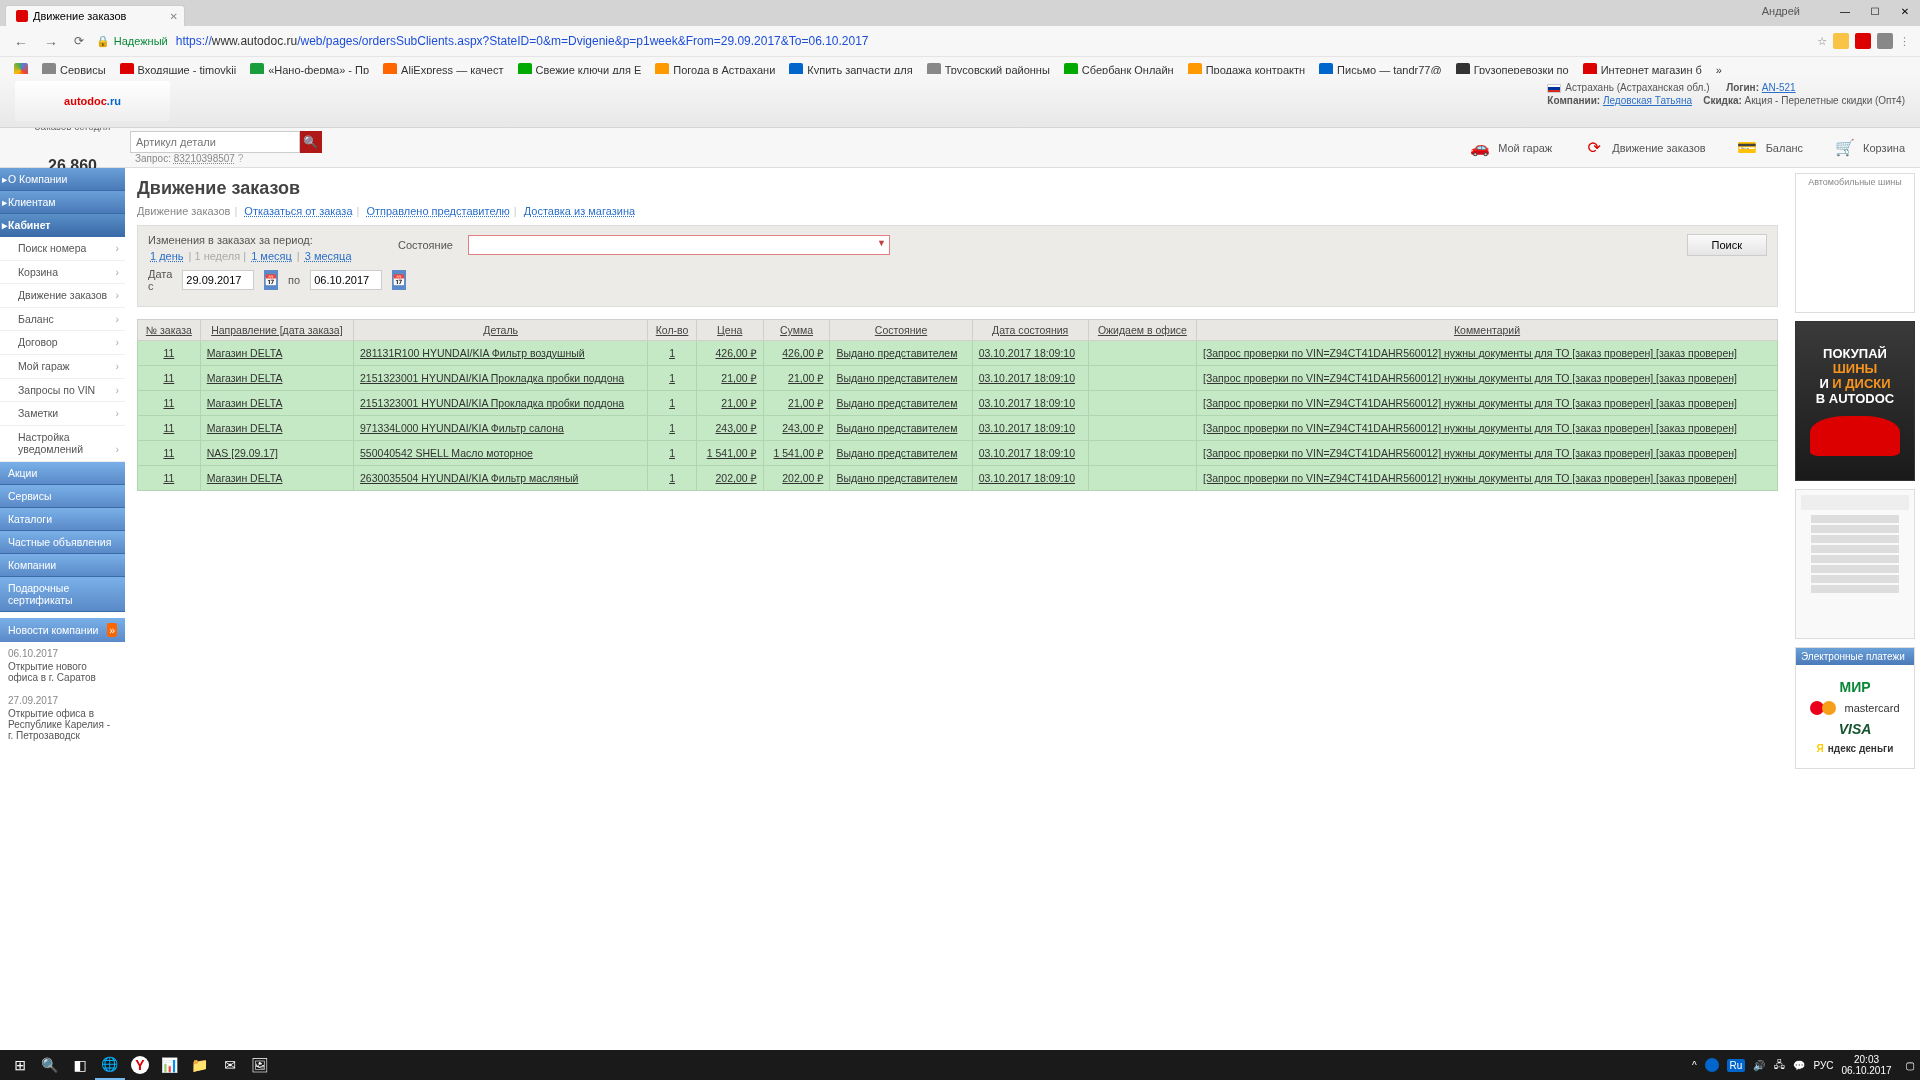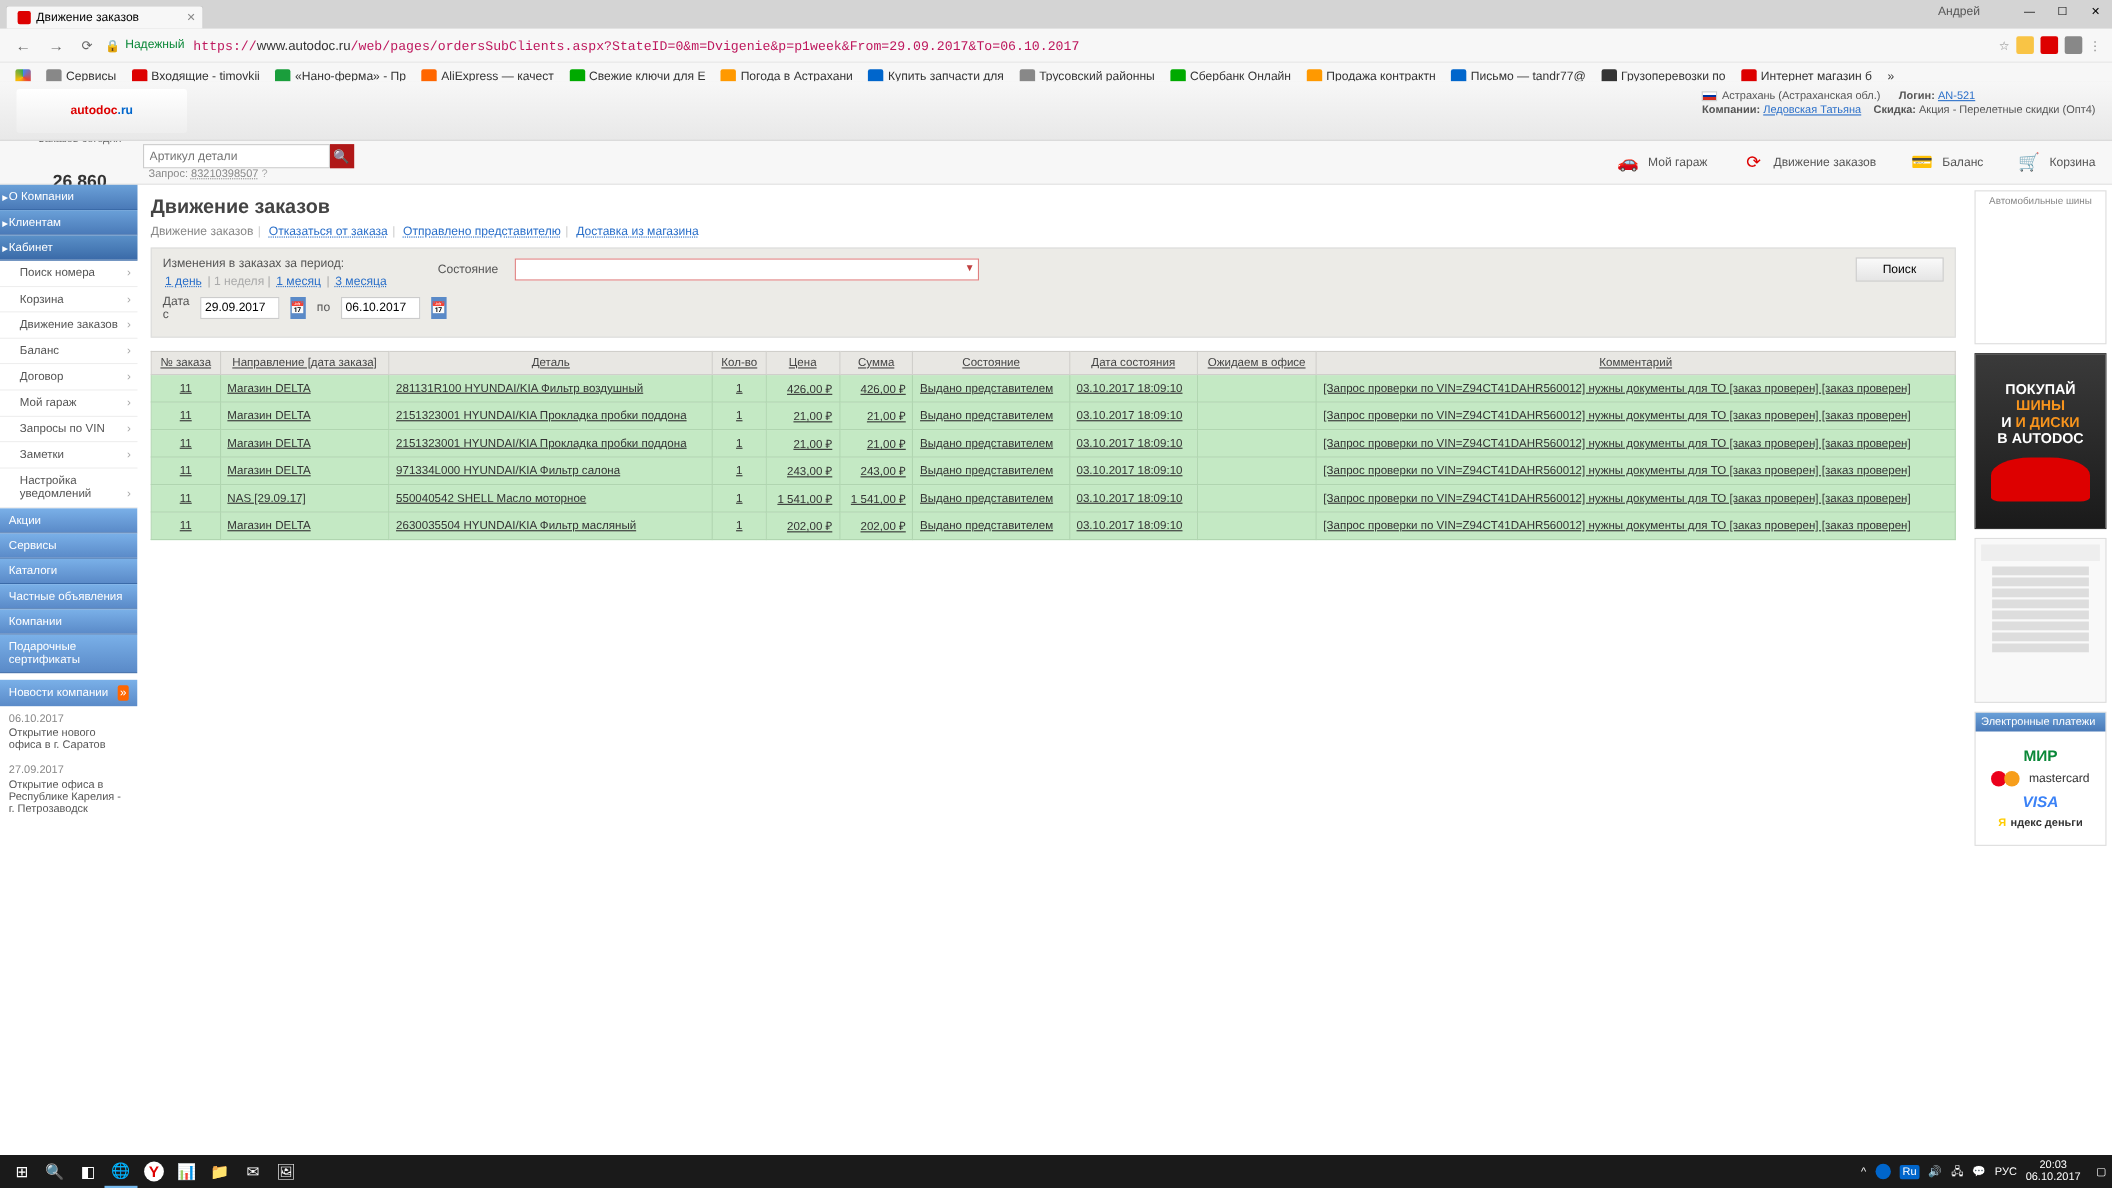--- a/index.html
+++ b/index.html
@@ -12,21 +12,21 @@
 .tab-close { position: absolute; right: 6px; font-size: 10px; color: #888; }
 .favicon { width: 12px; height: 12px; background: #d00; border-radius: 2px; }
 .win-controls { position: absolute; right: 0; top: 0; display: flex; }
 .win-btn { width: 30px; height: 22px; display: flex; align-items: center; justify-content: center; font-size: 10px; }
 .user-name { position: absolute; right: 120px; top: 5px; font-size: 11px; color: #555; }
 .addr-bar { height: 30px; display: flex; align-items: center; padding: 0 10px; gap: 8px; }
 .nav-btn { font-size: 14px; color: #666; padding: 0 4px; }
 .reload-btn { font-size: 12px; color: #666; padding: 0 4px; }
 .secure { color: #0a8838; font-size: 11px; display: flex; align-items: center; gap: 4px; }
 .url-text { color: #333; font-size: 12px; flex: 1; }
-.url-text .gray { color: #be185d; font-family: Liberation Mono, monospace; }
+.url-text .gray { color: #1d4ed8; }
 .ext-icons { display: flex; gap: 6px; align-items: center; }
 .ext-icon { width: 16px; height: 16px; border-radius: 2px; }
 .bookmark-bar { height: 26px; display: flex; align-items: center; padding: 0 8px; gap: 2px; background: #f7f7f7; border-top: 1px solid #e5e5e5; overflow: hidden; }
 .bm-item { display: flex; align-items: center; gap: 4px; font-size: 11px; color: #333; padding: 3px 6px; white-space: nowrap; }
 .bm-icon { width: 14px; height: 14px; border-radius: 2px; flex-shrink: 0; }
 
 
 .site-header { height: 54px; background: #f0f0f0 linear-gradient(#f7f7f7, #e8e8e8); display: flex; align-items: center; padding: 0 15px; position: relative; border-bottom: 1px solid #d5d5d5; }
 .logo { width: 155px; height: 40px; background: linear-gradient(#fff,#eee); border-radius: 3px; position: relative; display:flex;align-items:center;justify-content:center;font-weight:bold;color:#d00;}
 .gears { flex: 1; height: 54px; opacity: 0.1; }
@@ -247,21 +247,21 @@
         <span>Корзина</span>
       </div>
   </div>
 </div>
 
 <div class="main-layout">
 
   <div class="sidebar">
     <div class="side-sec active">О Компании</div>
     <div class="side-sec active">Клиентам</div>
-    <div class="side-sec active" style="background:linear-gradient(#5a90c8,#3a6aa8);font-weight:normal">Кабинет</div>
+    <div class="side-sec active" style="background:linear-gradient(#5a90c8,#3a6aa8);font-weight:bold">Кабинет</div>
     <div id="side-items">
         <div class="side-item">Поиск номера</div>
         <div class="side-item">Корзина</div>
         <div class="side-item">Движение заказов</div>
         <div class="side-item">Баланс</div>
         <div class="side-item">Договор</div>
         <div class="side-item">Мой гараж</div>
         <div class="side-item">Запросы по VIN</div>
         <div class="side-item">Заметки</div>
         <div class="side-item">Настройка уведомлений</div>
@@ -443,21 +443,21 @@
     </div>
     <div class="pay-box">
       <div class="pay-head">Электронные платежи</div>
       <div class="pay-body">
         <div class="pay-logo" style="color:#0a8838">МИР</div>
         <div class="pay-logo">
             <span style="display:inline-block;width:14px;height:14px;background:#eb001b;border-radius:50%"></span>
             <span style="display:inline-block;width:14px;height:14px;background:#f79e1b;border-radius:50%;margin-left:-6px"></span>
             <span style="font-size:11px;color:#333;font-weight:normal;margin-left:4px">mastercard</span>
           </div>
-        <div class="pay-logo" style="color:#3b82f6;font-style:italic">VISA</div>
+        <div class="pay-logo" style="color:#14532d;font-style:italic">VISA</div>
         <div class="pay-logo" style="font-size:10px;color:#333"><span style="color:#fc0">Я</span>ндекс деньги</div>
       </div>
     </div>
   </div>
 </div>
 
 <div class="taskbar">
   <div class="tb-icon">⊞</div>
   <div class="tb-icon">🔍</div>
   <div class="tb-icon">◧</div>

